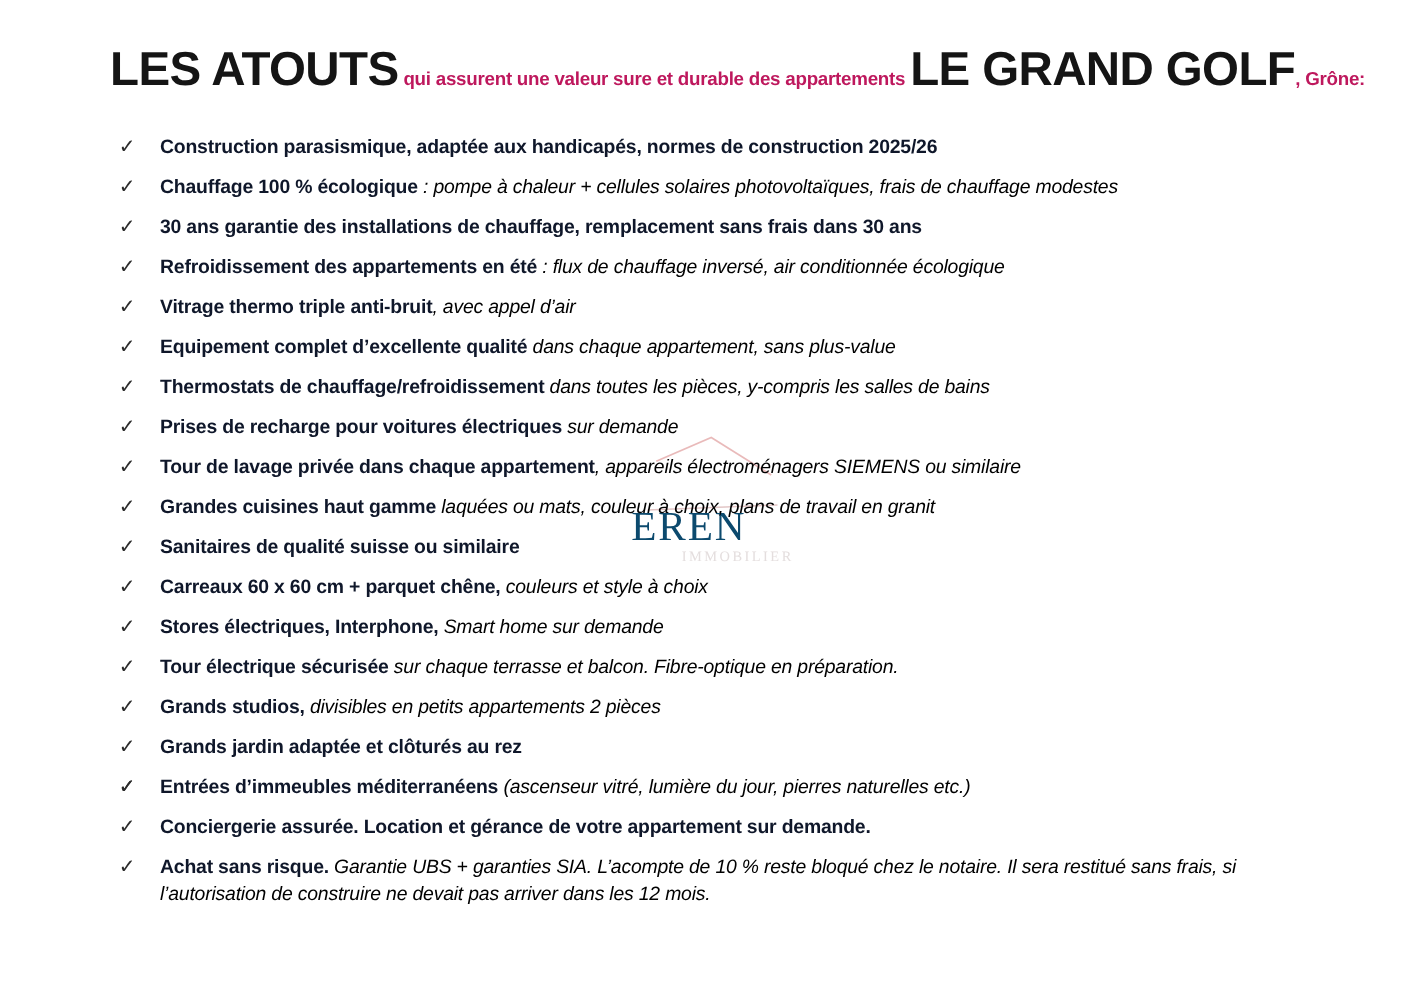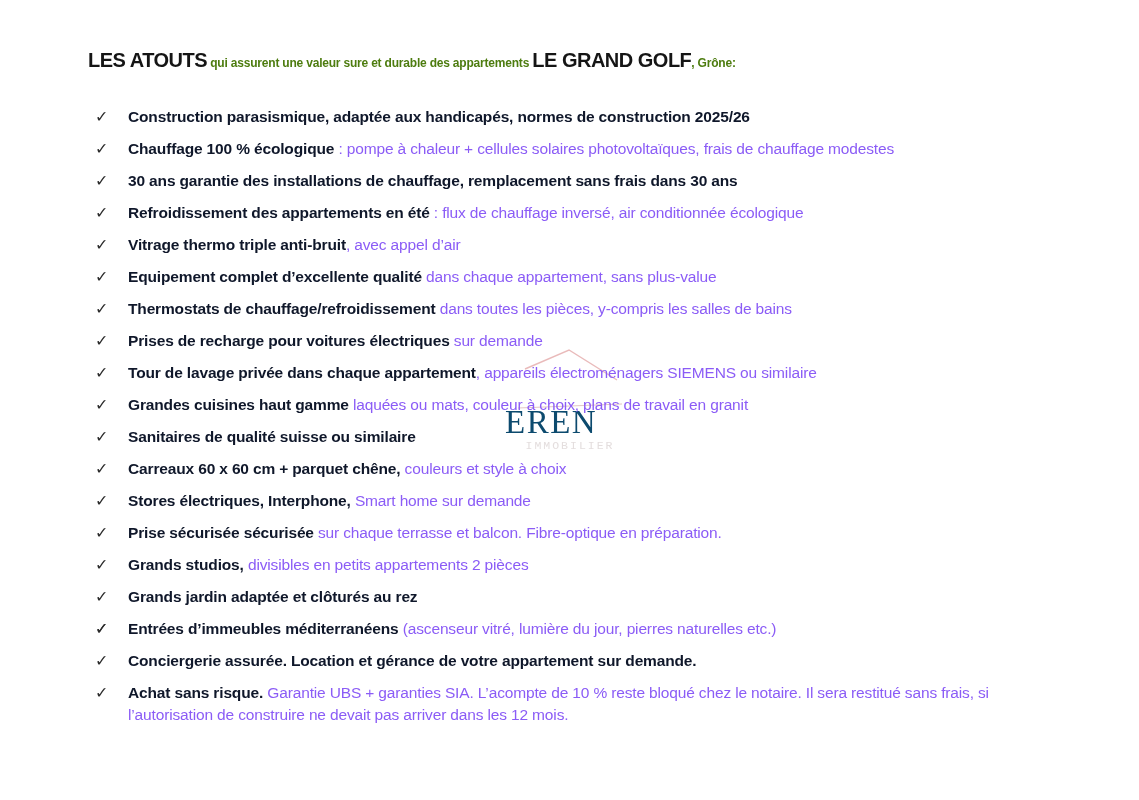--- a/index.html
+++ b/index.html
@@ -20,28 +20,28 @@
   
   .title {
     position: relative;
     z-index: 2;
     margin: 38px 40px 0 88px;
     font-weight: 700;
     white-space: nowrap;
     line-height: 36px;
   }
   .t-big {
-    font-size: 20px;
+    font-size: 38px;
     letter-spacing: -0.5px;
     color: #151515;
   }
   .t-small {
-    font-size: 12px;
+    font-size: 15px;
     letter-spacing: -0.2px;
-    color: #4d7c0f;
+    color: #be185d;
   }
 
   
   .atout-list {
     position: relative;
     z-index: 2;
     list-style: none;
     margin: 25px 0 0 95px;
     padding: 0;
     width: 900px;
@@ -61,21 +61,22 @@
     font-size: 16px;
     font-weight: 400;
     color: #2b2b2b;
   }
   .bold-part {
     font-weight: 700;
     color: #0f172a;
   }
   .reg-part {
     font-weight: 400;
-    color: #8b5cf6;
+    color: #000000;
+    font-style: italic;
   }
 
   
   .watermark {
     position: absolute;
     left: 505px;
     top: 344px;
     width: 130px;
     height: 120px;
     z-index: 1;
@@ -97,22 +98,22 @@
     font-size: 33px;
     line-height: 33px;
     letter-spacing: 1.5px;
     color: #0c4a6e;
   }
   .wm-sub {
     position: absolute;
     left: 0;
     top: 96px;
     width: 130px;
-    text-align: center;
-    font-family: Liberation Mono, monospace;
+    text-align: right;
+    font-family: Liberation Serif, serif;
     font-size: 11.5px;
     line-height: 12px;
     letter-spacing: 2px;
     color: #e4dede;
   }
 </style>
 </head>
 <body>
 
 <div class="page">
@@ -148,21 +149,21 @@
     <li class="atout"><span class="check">✓</span><span class="bold-part">Tour de lavage privée dans chaque appartement</span><span class="reg-part">, appareils électroménagers SIEMENS ou similaire</span></li>
 
     <li class="atout"><span class="check">✓</span><span class="bold-part">Grandes cuisines haut gamme</span><span class="reg-part"> laquées ou mats, couleur à choix, plans de travail en granit</span></li>
 
     <li class="atout"><span class="check">✓</span><span class="bold-part">Sanitaires de qualité suisse ou similaire</span><span class="reg-part"></span></li>
 
     <li class="atout"><span class="check">✓</span><span class="bold-part">Carreaux 60 x 60 cm + parquet chêne,</span><span class="reg-part"> couleurs et style à choix</span></li>
 
     <li class="atout"><span class="check">✓</span><span class="bold-part">Stores électriques, Interphone,</span><span class="reg-part"> Smart home sur demande</span></li>
 
-    <li class="atout"><span class="check">✓</span><span class="bold-part">Prise sécurisée sécurisée</span><span class="reg-part"> sur chaque terrasse et balcon. Fibre-optique en préparation.</span></li>
+    <li class="atout"><span class="check">✓</span><span class="bold-part">Tour électrique sécurisée</span><span class="reg-part"> sur chaque terrasse et balcon. Fibre-optique en préparation.</span></li>
 
     <li class="atout"><span class="check">✓</span><span class="bold-part">Grands studios,</span><span class="reg-part"> divisibles en petits appartements 2 pièces</span></li>
 
     <li class="atout"><span class="check">✓</span><span class="bold-part">Grands jardin adaptée et clôturés au rez</span><span class="reg-part"></span></li>
 
     <li class="atout"><span class="check">✓</span><span class="reg-part"></span></li>
 
     <li class="atout"><span class="check">✓</span><span class="bold-part">Entrées d’immeubles méditerranéens</span><span class="reg-part"> (ascenseur vitré, lumière du jour, pierres naturelles etc.)</span></li>
 
     <li class="atout"><span class="check">✓</span><span class="bold-part">Conciergerie assurée. Location et gérance de votre appartement sur demande.</span><span class="reg-part"></span></li>

